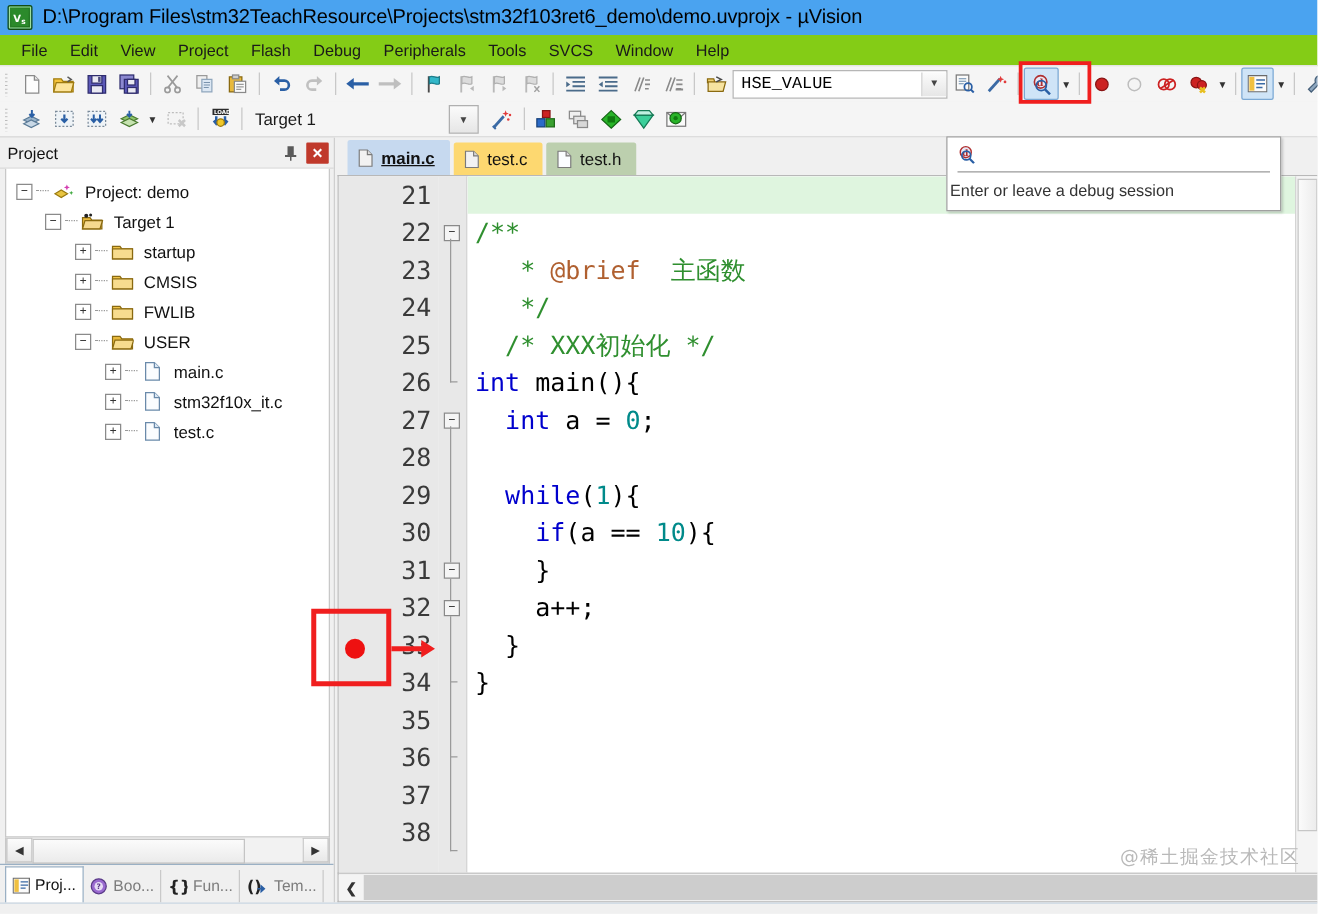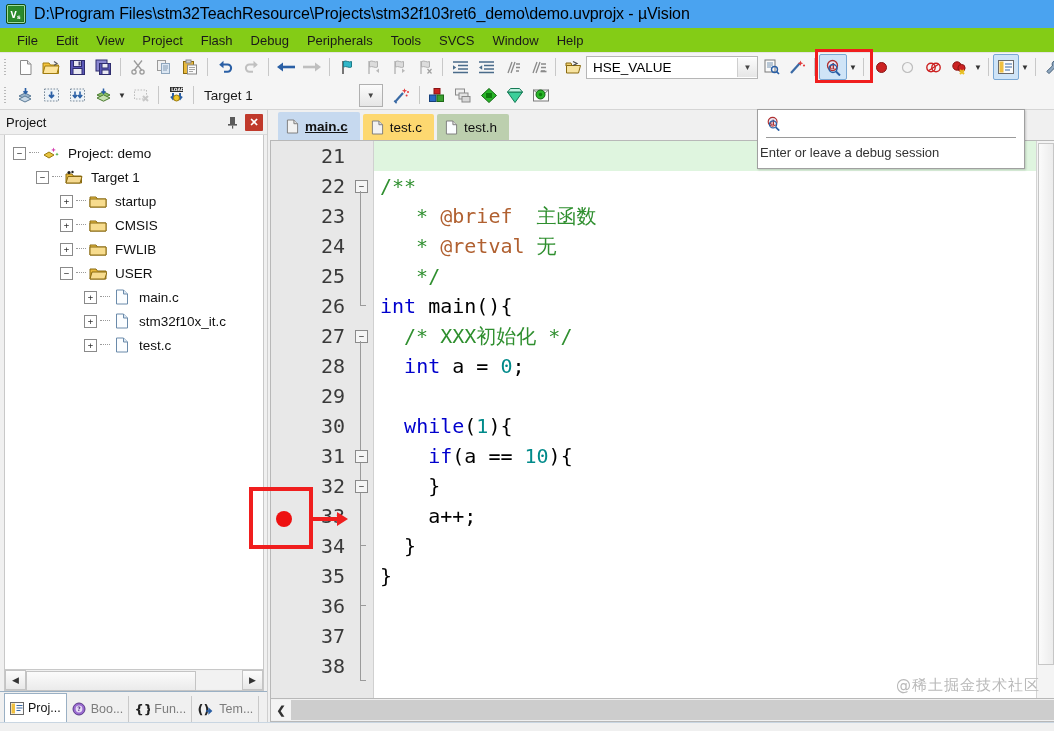--- a/index.html
+++ b/index.html
@@ -109,20 +109,21 @@
     display:flex; align-items:center; justify-content:center;
     font-size: 8px; color: #444;
   }
 
   
   .hse-combo {
     display:flex; align-items:center;
     width: 170px; height: 21px;
     background: #fff; border: 1px solid #b6b6b6;
     flex: 0 0 auto;
+    font-family: Liberation Mono, monospace;
   }
   .hse-combo .val { flex:1; padding-left: 6px; font-size: 13.5px; }
 
   
   .debug-group {
     position: relative;
     display: flex; align-items: center;
     flex: 0 0 auto;
   }
   .red-box {
@@ -1106,24 +1107,23 @@
           <div class="fold-mark" style="top:309px;">−</div>
           <div class="fold-mark" style="top:339px;">−</div>
           <div class="fold-tick" style="top:404px;"></div>
           <div class="fold-tick" style="top:464px;"></div>
         </div>
 
         <div class="code-col">
           <div class="codeline hl"></div>
           <div class="codeline"><span class="k-comment">/**</span></div>
           <div class="codeline"><span class="k-comment">   * </span><span class="k-doctag">@brief</span><span class="k-cn">  主函数</span></div>
-          <div class="codeline"><span class="k-comment">   * </span><span class="k-doctag">@retval</span><span class="k-cn"> 无</span></div>
           <div class="codeline"><span class="k-comment">   */</span></div>
+          <div class="codeline"><span class="k-comment">  /* XXX初始化 */</span></div>
           <div class="codeline"><span class="k-key">int</span><span class="k-plain"> main(){</span></div>
-          <div class="codeline"><span class="k-comment">  /* XXX初始化 */</span></div>
           <div class="codeline"><span class="k-plain">  </span><span class="k-key">int</span><span class="k-plain"> a = </span><span class="k-num">0</span><span class="k-plain">;</span></div>
           <div class="codeline"></div>
           <div class="codeline"><span class="k-plain">  </span><span class="k-key">while</span><span class="k-plain">(</span><span class="k-num">1</span><span class="k-plain">){</span></div>
           <div class="codeline"><span class="k-plain">    </span><span class="k-key">if</span><span class="k-plain">(a == </span><span class="k-num">10</span><span class="k-plain">){</span></div>
           <div class="codeline"><span class="k-plain">    }</span></div>
           <div class="codeline"><span class="k-plain">    a++;</span></div>
           <div class="codeline"><span class="k-plain">  }</span></div>
           <div class="codeline"><span class="k-plain">}</span></div>
           <div class="codeline"></div>
         </div>

